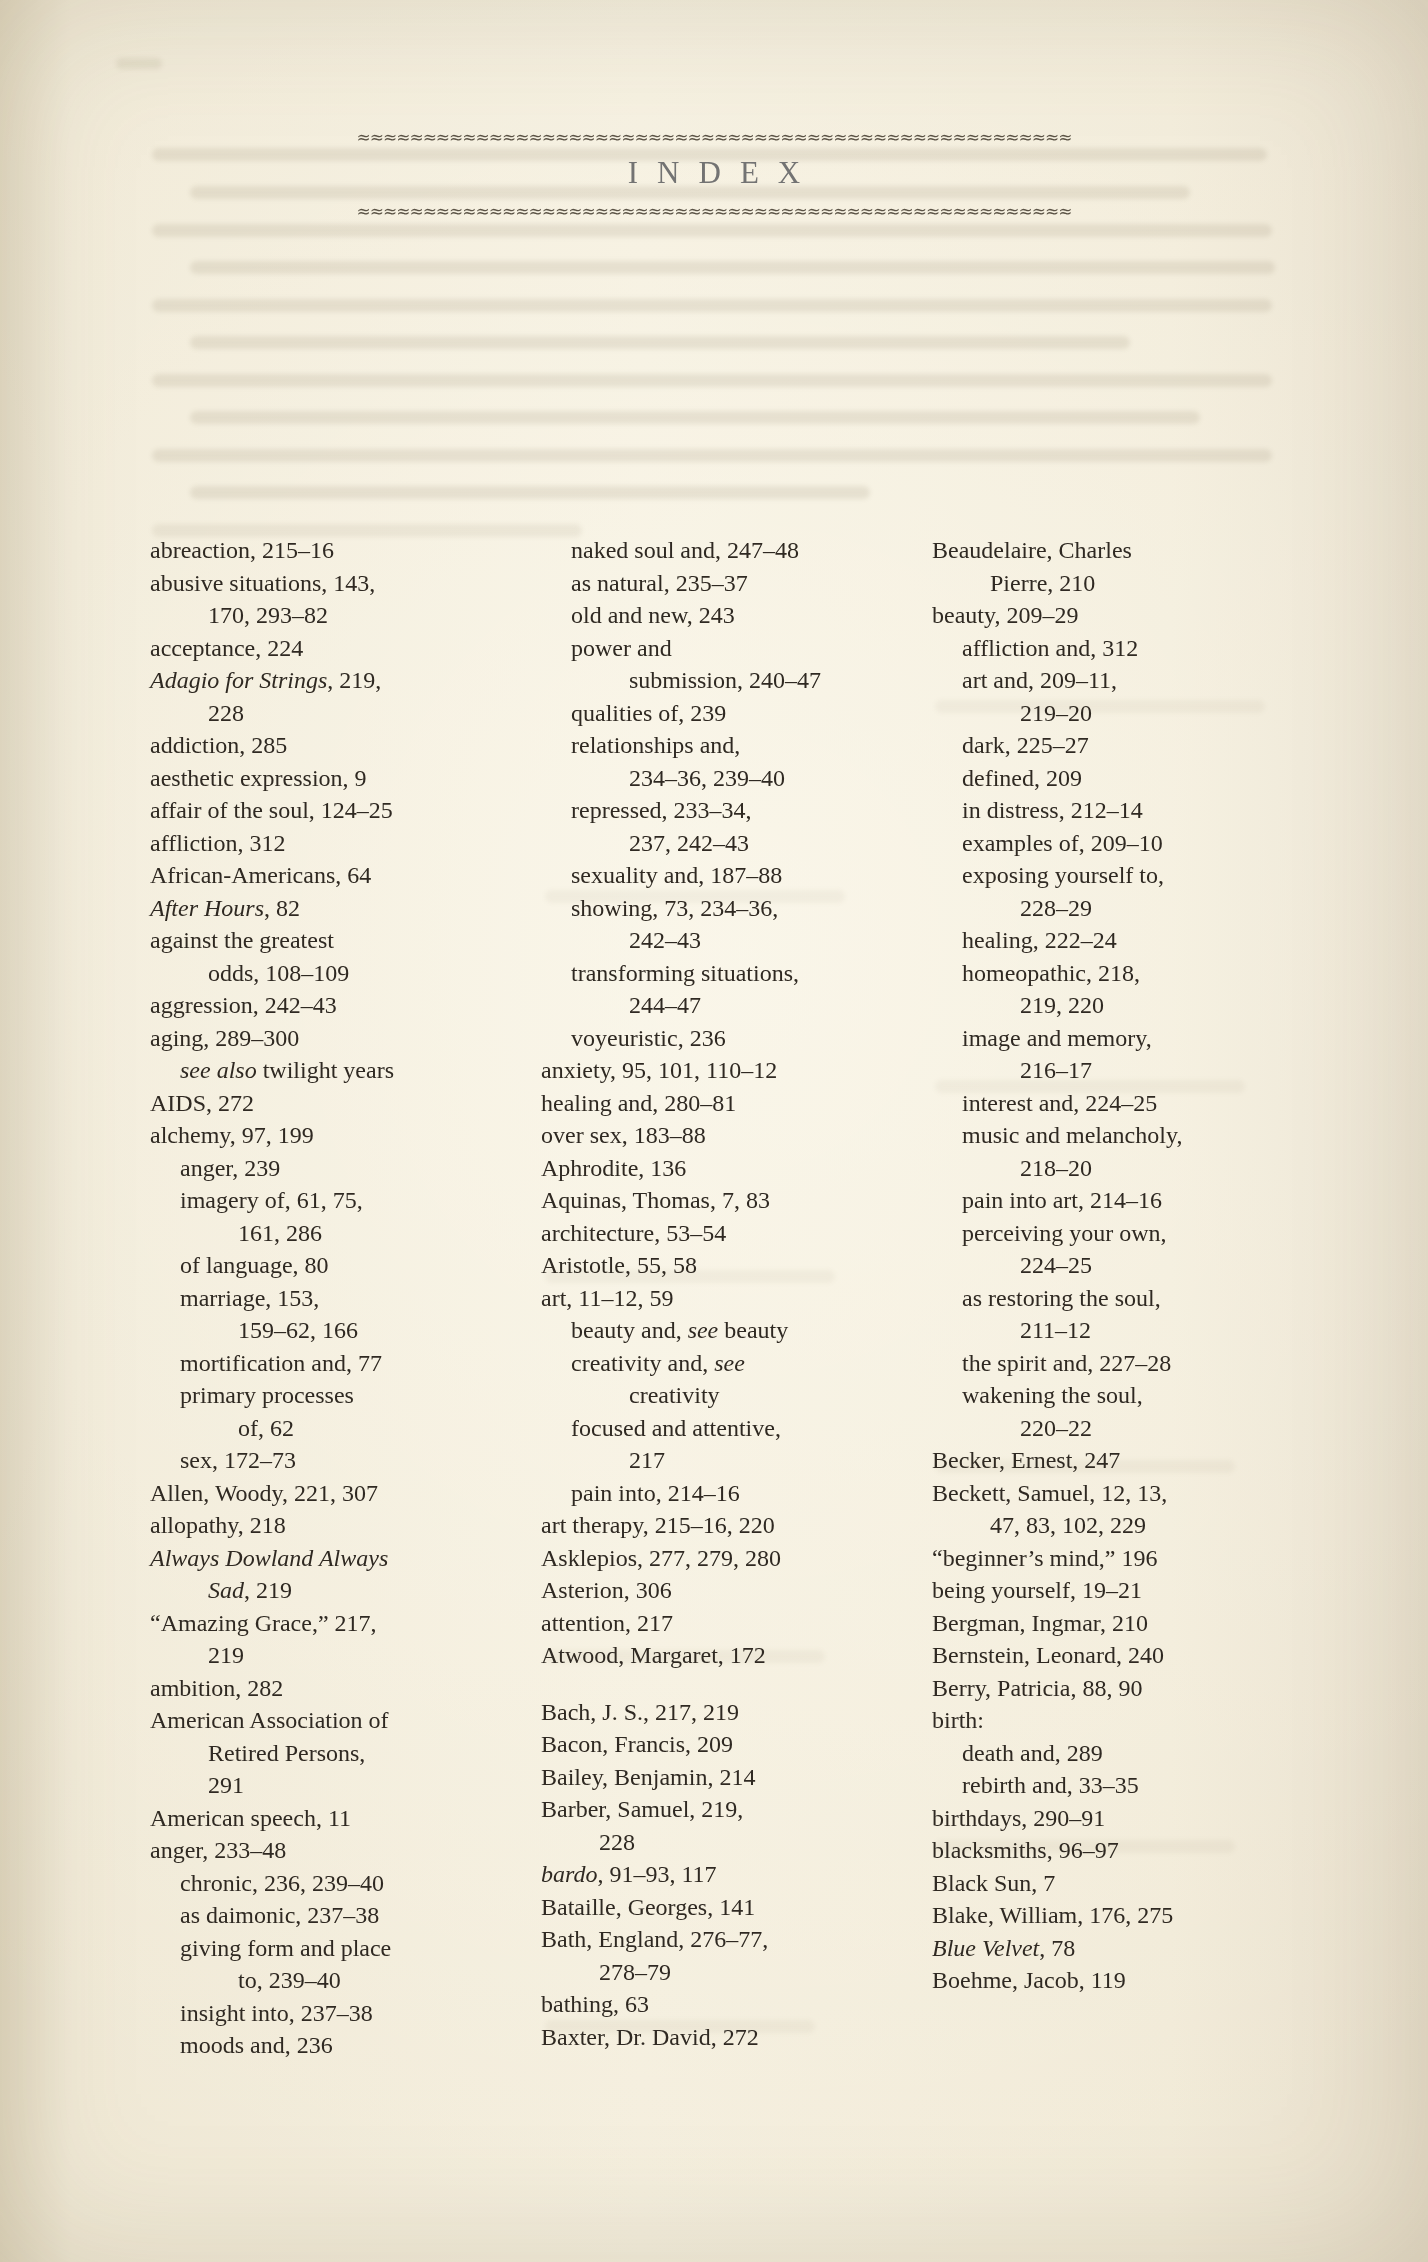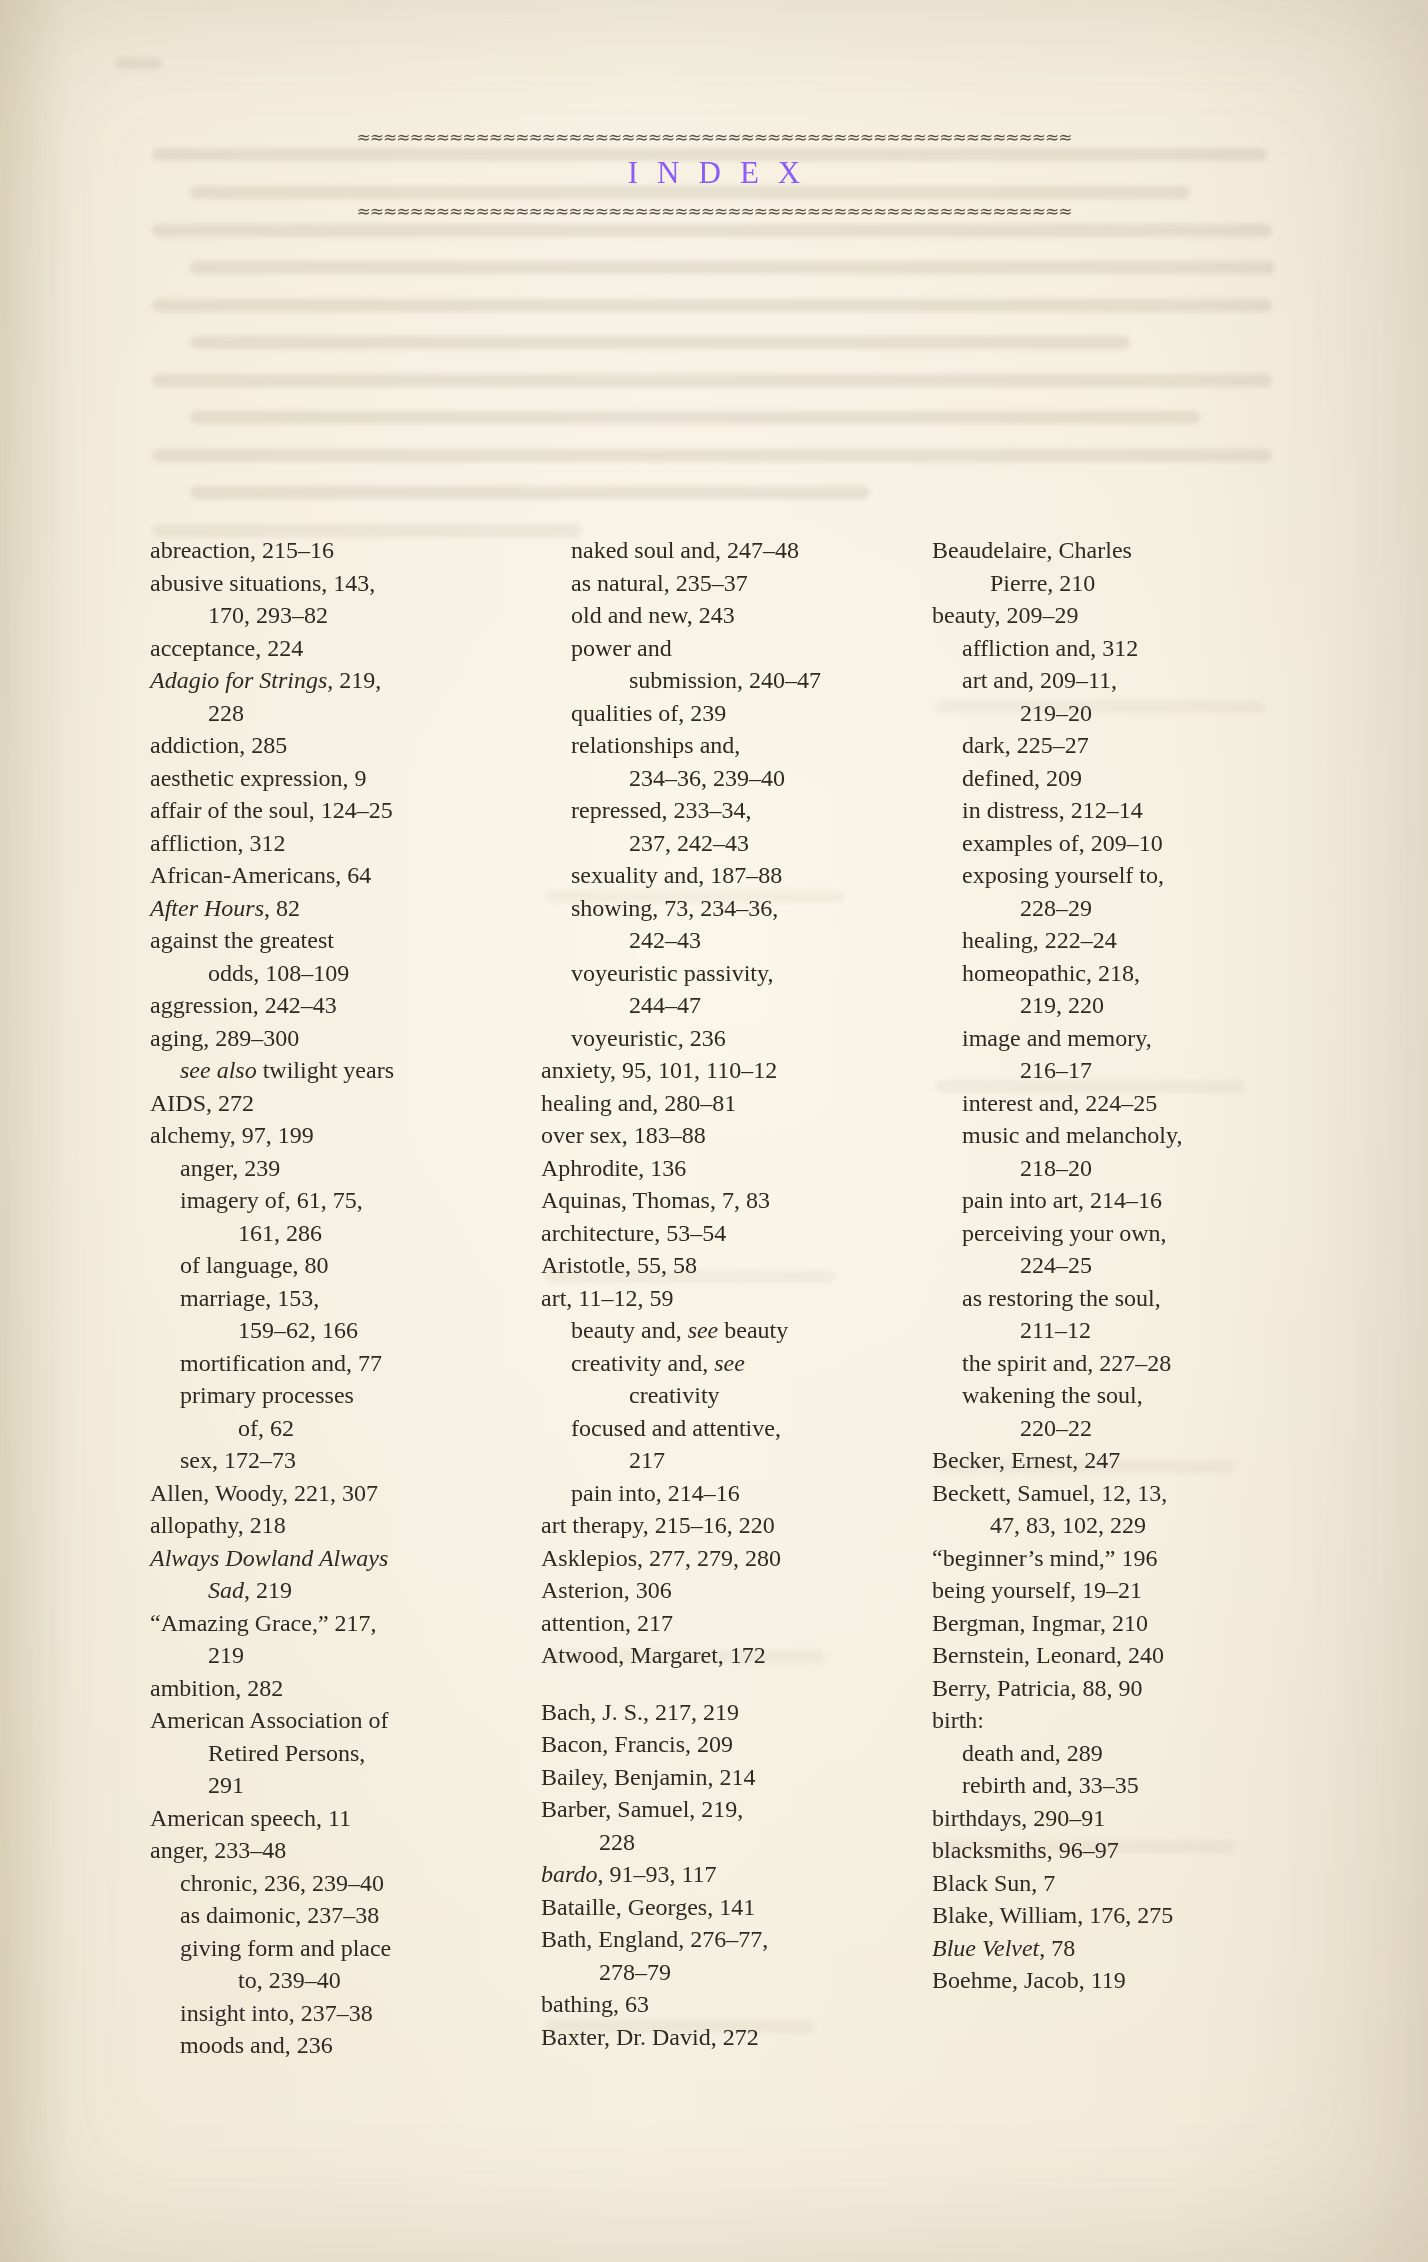--- a/index.html
+++ b/index.html
@@ -58,21 +58,21 @@
     white-space: nowrap;
     overflow: hidden;
   }
   .index-title {
     display: block;
     margin: 10px 0 12px 0;
     font-size: 31px;
     line-height: 34px;
     letter-spacing: 19px;
     text-indent: 19px;
-    color: #8b5cf6;
+    color: #737373;
   }
 
   
   .cols {
     position: absolute;
     top: 534px;
     left: 150px;
     display: flex;
     z-index: 2;
   }
@@ -161,21 +161,21 @@
   <div class="col">
       <div class="e l1"><span>naked soul and, 247–48</span></div>
       <div class="e l1"><span>as natural, 235–37</span></div>
       <div class="e l1"><span>old and new, 243</span></div>
       <div class="e l1"><span>power and</span><br><span>submission, 240–47</span></div>
       <div class="e l1"><span>qualities of, 239</span></div>
       <div class="e l1"><span>relationships and,</span><br><span>234–36, 239–40</span></div>
       <div class="e l1"><span>repressed, 233–34,</span><br><span>237, 242–43</span></div>
       <div class="e l1"><span>sexuality and, 187–88</span></div>
       <div class="e l1"><span>showing, 73, 234–36,</span><br><span>242–43</span></div>
-      <div class="e l1"><span>voyeuristic passivity,</span><br><span>244–47</span></div>
+      <div class="e l1"><span>transforming situations,</span><br><span>244–47</span></div>
       <div class="e l1"><span>voyeuristic, 236</span></div>
       <div class="e"><span>anxiety, 95, 101, 110–12</span></div>
       <div class="e"><span>healing and, 280–81</span></div>
       <div class="e"><span>over sex, 183–88</span></div>
       <div class="e"><span>Aphrodite, 136</span></div>
       <div class="e"><span>Aquinas, Thomas, 7, 83</span></div>
       <div class="e"><span>architecture, 53–54</span></div>
       <div class="e"><span>Aristotle, 55, 58</span></div>
       <div class="e"><span>art, 11–12, 59</span></div>
       <div class="e l1"><span>beauty and, </span><span class="it">see</span><span> beauty</span></div>

